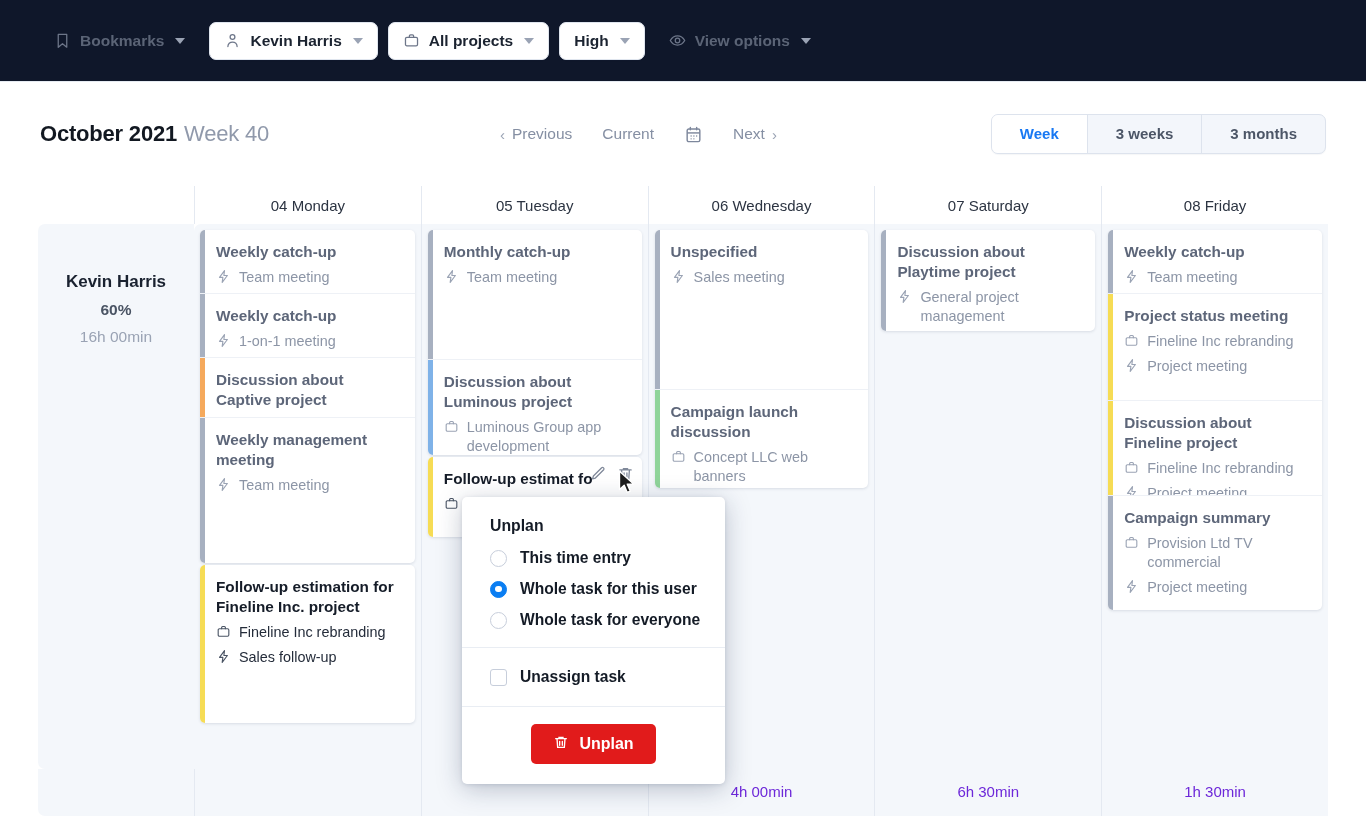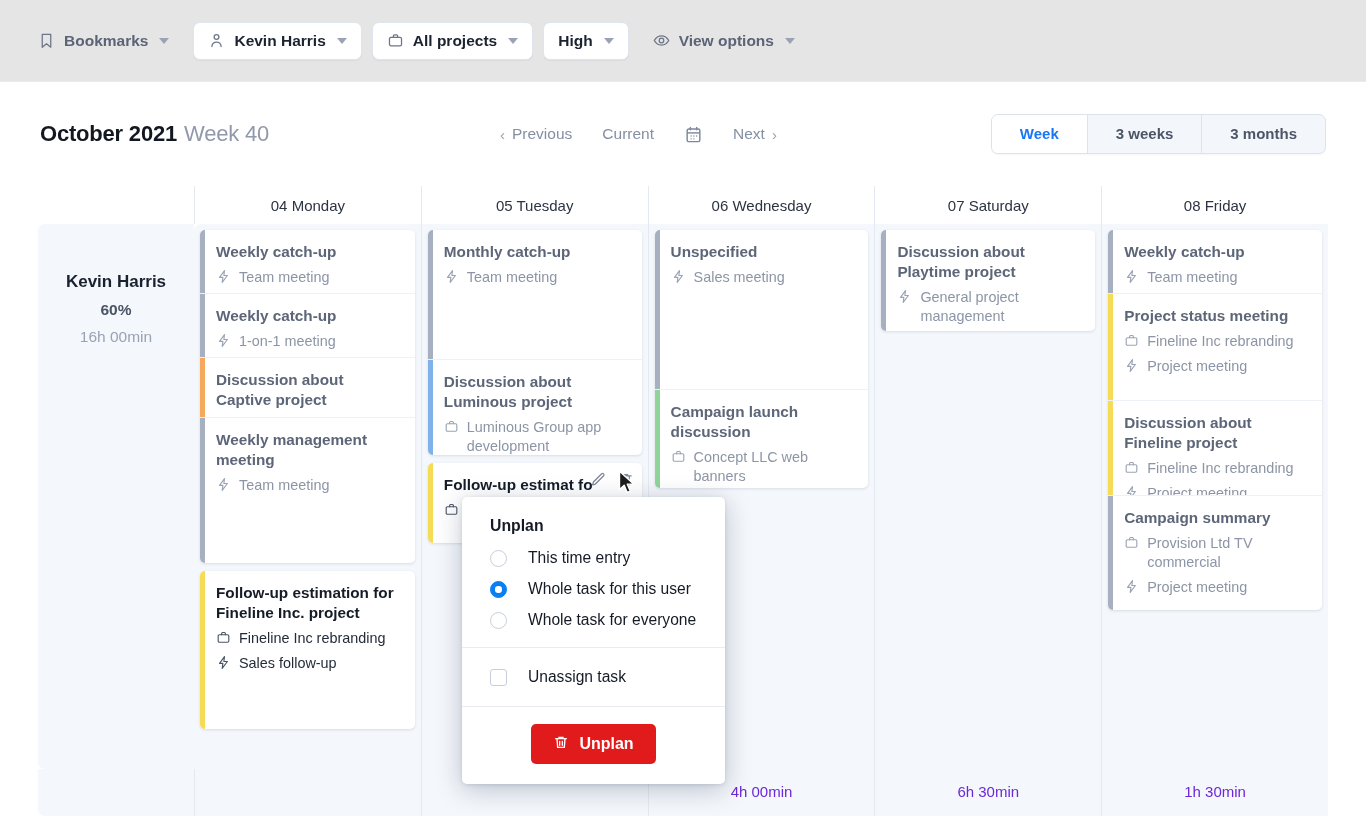--- a/index.html
+++ b/index.html
@@ -7,24 +7,24 @@
     width: 1366px; height: 824px;
     font-family: "Liberation Sans", sans-serif;
     background: #ffffff;
     overflow: hidden;
   }
   .app { position: relative; width: 1366px; height: 824px; background:#fff; }
 
   
   .toolbar {
     height: 82px;
-    background: #e5e5e5;
+    background: #0f172a;
     border-bottom: 1px solid #e6ebf2;
     display: flex; align-items: center;
-    padding-left: 24px;
+    padding-left: 40px;
     gap: 10px;
   }
   .tb-item {
     display: flex; align-items: center; gap: 9px;
     height: 38px; padding: 0 14px;
     font-size: 15.5px; color: #5b6476; font-weight: 600;
     border-radius: 7px; cursor: pointer;
     white-space: nowrap;
   }
   .tb-item.boxed {
@@ -128,21 +128,21 @@
   .uname { font-size: 17px; font-weight: 700; color: #1a2230; margin-bottom: 9px; }
   .upct  { font-size: 15.5px; font-weight: 700; color: #4a5464; margin-bottom: 9px; }
   .uhrs  { font-size: 15.5px; color: #9aa3b4; }
 
   
   .stack {
     background: #fff;
     border-radius: 5px;
     box-shadow: 0 1px 3px rgba(30,45,80,.13);
     overflow: hidden;
-    margin-bottom: 8px;
+    margin-bottom: 2px;
     position: relative;
   }
   .ev {
     position: relative;
     padding: 12px 13px 12px 16px;
     border-bottom: 1px solid #eef1f6;
     overflow: hidden;
   }
   .ev:last-child { border-bottom: none; }
   .ev .bar { position:absolute; left:0; top:0; bottom:0; width:5px; }
@@ -180,21 +180,21 @@
     left: 462px; top: 497px;
     width: 263px;
     background: #fff;
     border-radius: 5px;
     box-shadow: 0 5px 26px rgba(25,40,75,.26), 0 1px 4px rgba(25,40,75,.12);
     z-index: 40;
     overflow: hidden;
   }
   .pp-sec { padding: 20px 22px 18px 28px; border-bottom: 1px solid #e9edf3; }
   .pp-title { font-size: 15.8px; font-weight: 700; color: #141b26; margin-bottom: 14px; }
-  .pp-opt { display: flex; align-items: flex-end; gap: 21px; margin-bottom: 13px; cursor: pointer; }
+  .pp-opt { display: flex; align-items: center; gap: 13px; margin-bottom: 13px; cursor: pointer; font-weight: bold; }
   .pp-opt:last-child { margin-bottom: 0; }
   .pp-opt .lbl { font-size: 15.6px; color: #141b26; }
   .radio {
     width: 17px; height: 17px; border-radius: 50%;
     border: 1.6px solid #c7cedb; background: #fff; flex: 0 0 17px;
     position: relative;
   }
   .radio.on { border-color: #0b7ef2; background: #0b7ef2; }
   .radio.on::after {
     content: ""; position: absolute; left: 4.3px; top: 4.3px;

